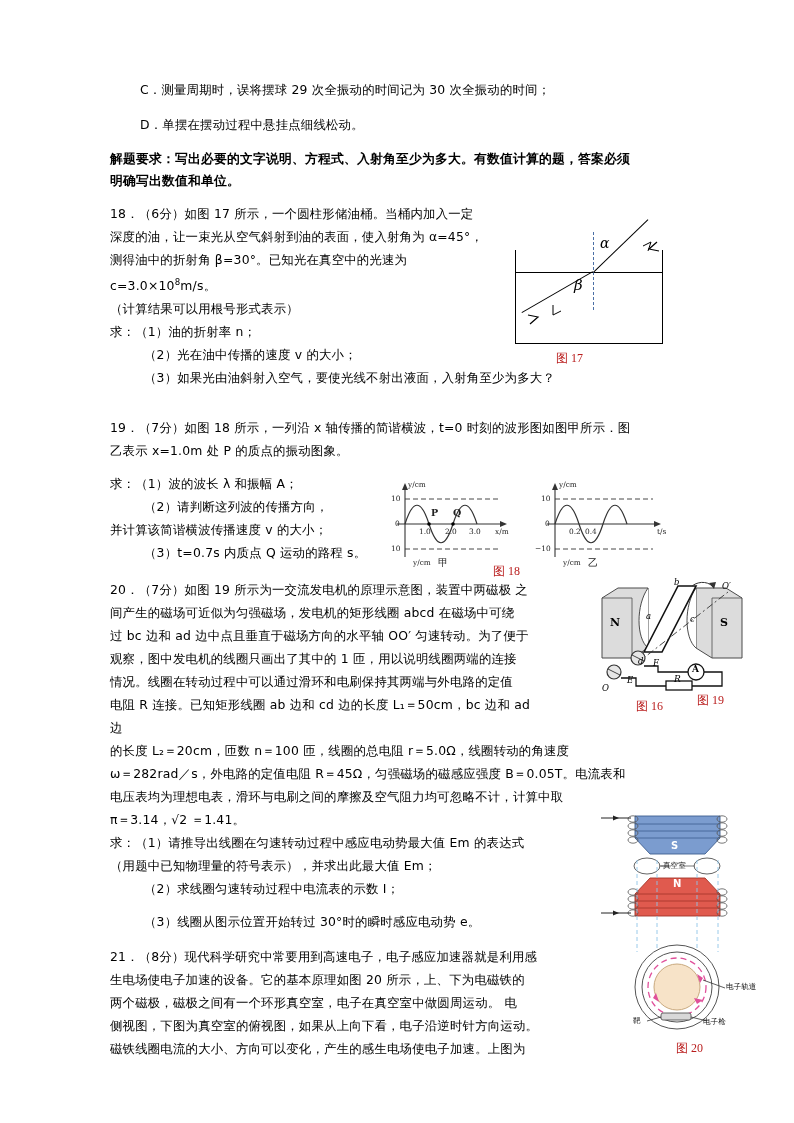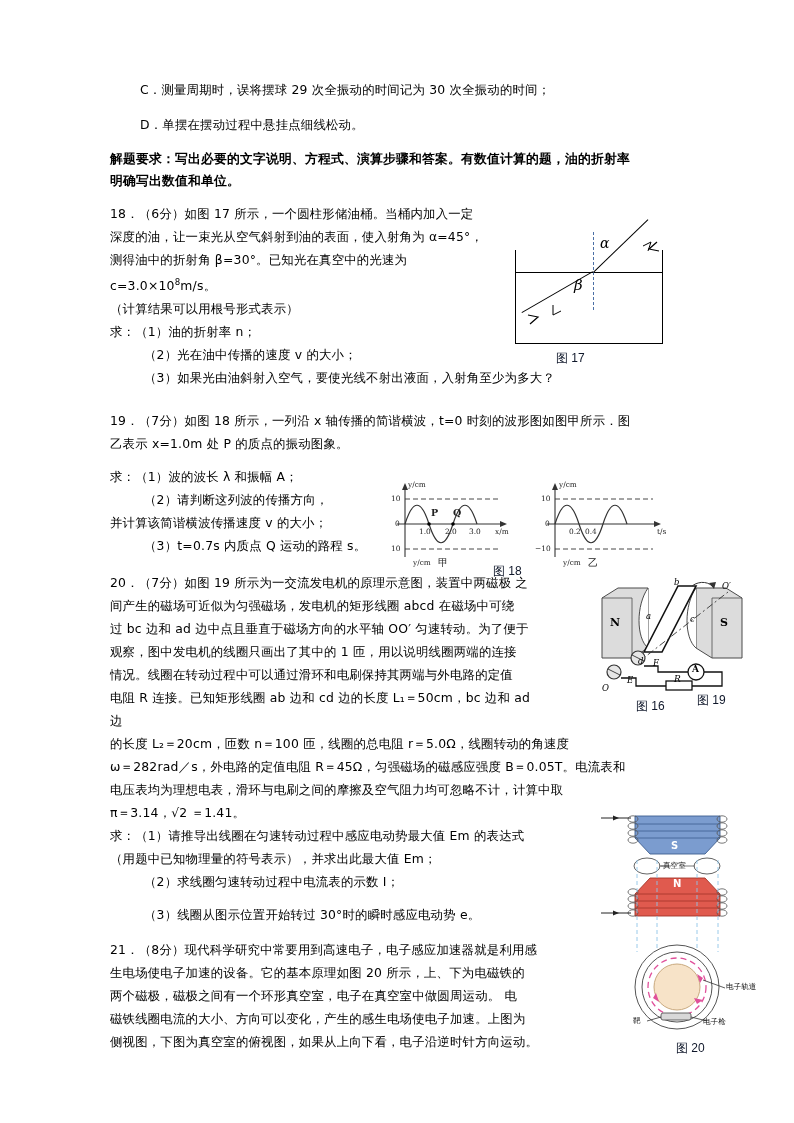--- a/index.html
+++ b/index.html
@@ -51,23 +51,23 @@
     margin-top: 10px;
   }
   .indent1 { margin-left: 34px; }
   .narrow { width: 380px; }
   .narrow2 { width: 400px; }
   .narrow3 { width: 430px; }
   .narrow4 { width: 468px; }
   .sup { font-size: 8.6px; vertical-align: super; }
   .figcap {
     position: absolute;
-    font-family: Liberation Sans, sans-serif;
+    font-family: Liberation Serif, serif;
     font-size: 12px;
-    color: #0f172a;
+    color: #b91c1c;
   }
 
   
   .fig17 {
     position: absolute;
     left: 505px;
     top: 232px;
     width: 170px;
     height: 120px;
   }
@@ -162,34 +162,34 @@
 </head>
 <body>
 
 <div class="page">
 
   <div class="content">
 
     <div class="txt opt">C．测量周期时，误将摆球 29 次全振动的时间记为 30 次全振动的时间；</div>
     <div class="txt opt">D．单摆在摆动过程中悬挂点细线松动。</div>
 
-    <div class="txt sect-sub">解题要求：写出必要的文字说明、方程式、演算步骤和答案。有数值计算的题，油的折射率</div>
+    <div class="txt sect-sub">解题要求：写出必要的文字说明、方程式、入射角至少为多大。有数值计算的题，答案必须</div>
     <div class="txt sect-sub">明确写出数值和单位。</div>
 
     <div class="qblock">
       <div class="txt narrow2">18．（6分）如图 17 所示，一个圆柱形储油桶。当桶内加入一定</div>
       <div class="txt narrow2">深度的油，让一束光从空气斜射到油的表面，使入射角为 α=45°，</div>
       <div class="txt narrow2"><span>测得油中的折射角 β=30°。已知光在真空中的光速为 c=3.0×10</span><span class="sup">8</span><span>m/s。</span></div>
       <div class="txt narrow2">（计算结果可以用根号形式表示）</div>
       <div class="txt">求：（1）油的折射率 n；</div>
       <div class="txt indent1">（2）光在油中传播的速度 v 的大小；</div>
       <div class="txt indent1">（3）如果光由油斜射入空气，要使光线不射出液面，入射角至少为多大？</div>
     </div>
 
-    <div class="qblock" style="margin-top:20px">
+    <div class="qblock" style="margin-top:27px">
       <div class="txt">19．（7分）如图 18 所示，一列沿 x 轴传播的简谐横波，t=0 时刻的波形图如图甲所示．图</div>
       <div class="txt narrow">乙表示 x=1.0m 处 P 的质点的振动图象。</div>
       <div class="txt narrow" style="height:10px">&nbsp;</div>
       <div class="txt narrow">求：（1）波的波长 λ 和振幅 A；</div>
       <div class="txt narrow indent1">（2）请判断这列波的传播方向，</div>
       <div class="txt narrow">并计算该简谐横波传播速度 v 的大小；</div>
       <div class="txt narrow indent1">（3）t=0.7s 内质点 Q 运动的路程 s。</div>
     </div>
 
     <div class="qblock" style="margin-top:14px">
@@ -206,22 +206,22 @@
       <div class="txt">求：（1）请推导出线圈在匀速转动过程中感应电动势最大值 Em 的表达式</div>
       <div class="txt">（用题中已知物理量的符号表示），并求出此最大值 Em；</div>
       <div class="txt indent1">（2）求线圈匀速转动过程中电流表的示数 I；</div>
       <div class="txt indent1" style="margin-top:10px">（3）线圈从图示位置开始转过 30°时的瞬时感应电动势 e。</div>
     </div>
 
     <div class="qblock" style="margin-top:12px">
       <div class="txt narrow4">21．（8分）现代科学研究中常要用到高速电子，电子感应加速器就是利用感</div>
       <div class="txt narrow4">生电场使电子加速的设备。它的基本原理如图 20 所示，上、下为电磁铁的</div>
       <div class="txt narrow4">两个磁极，磁极之间有一个环形真空室，电子在真空室中做圆周运动。 电</div>
+      <div class="txt narrow4">侧视图，下图为真空室的俯视图，如果从上向下看，电子沿逆时针方向运动。</div>
       <div class="txt narrow4">磁铁线圈电流的大小、方向可以变化，产生的感生电场使电子加速。上图为</div>
-      <div class="txt narrow4">侧视图，下图为真空室的俯视图，如果从上向下看，电子沿逆时针方向运动。</div>
     </div>
 
   </div>
 
   <div class="fig17">
     <div class="barrel"></div>
     <div class="surface"></div>
     <div class="normal"></div>
 
     <div class="ray" style="left:88px; top:40px; width:76px; transform:rotate(-44deg);"></div>

